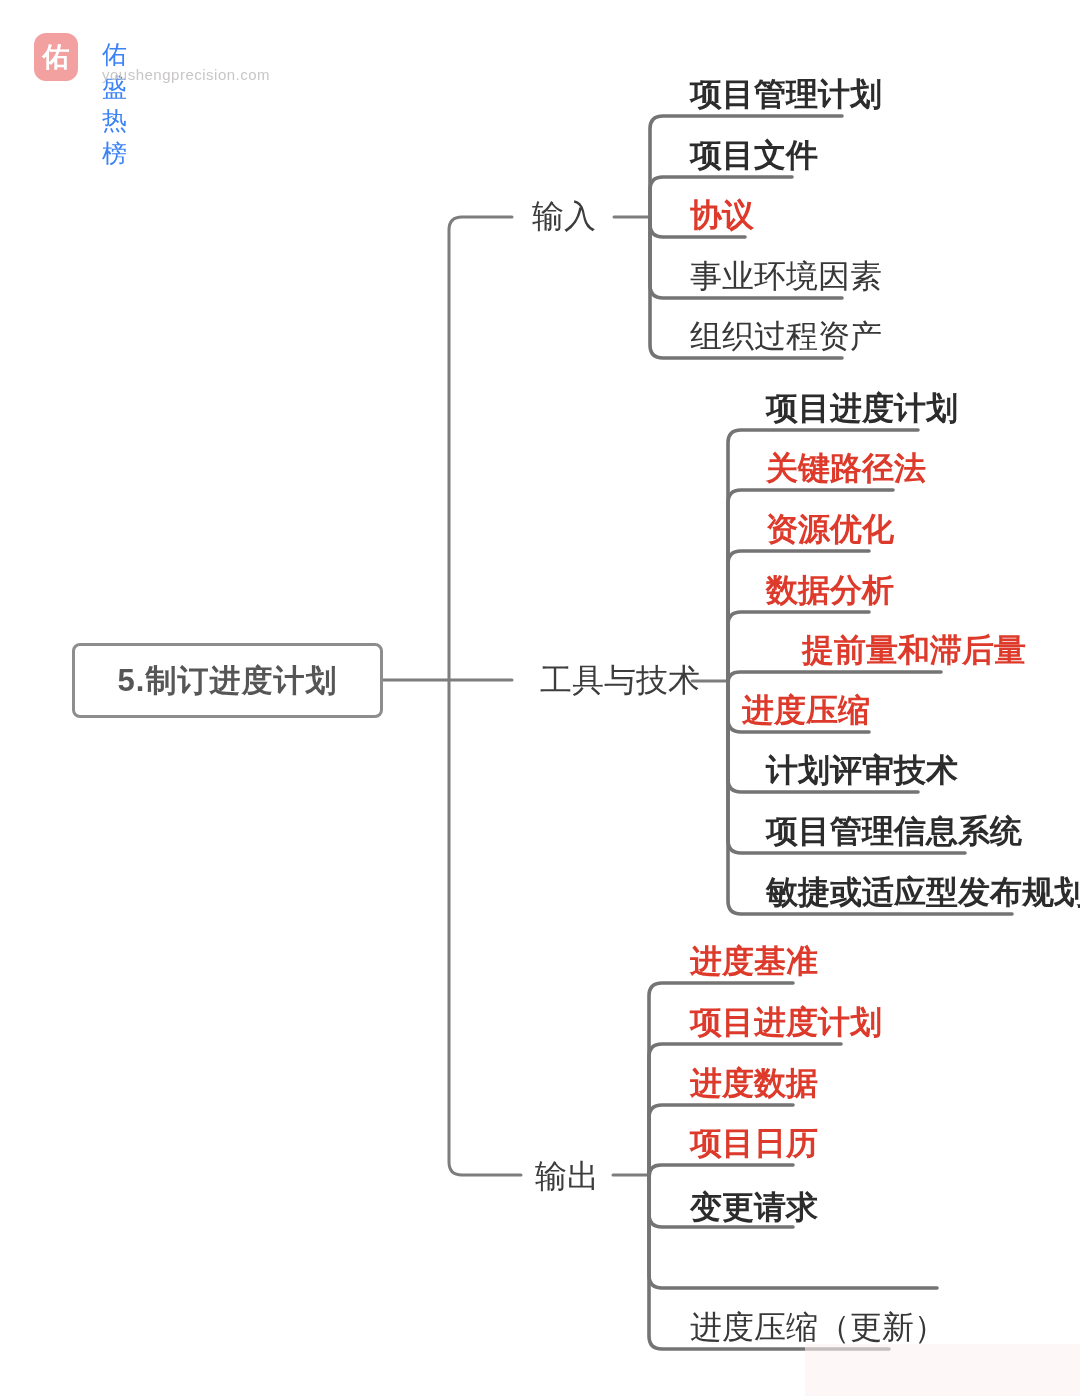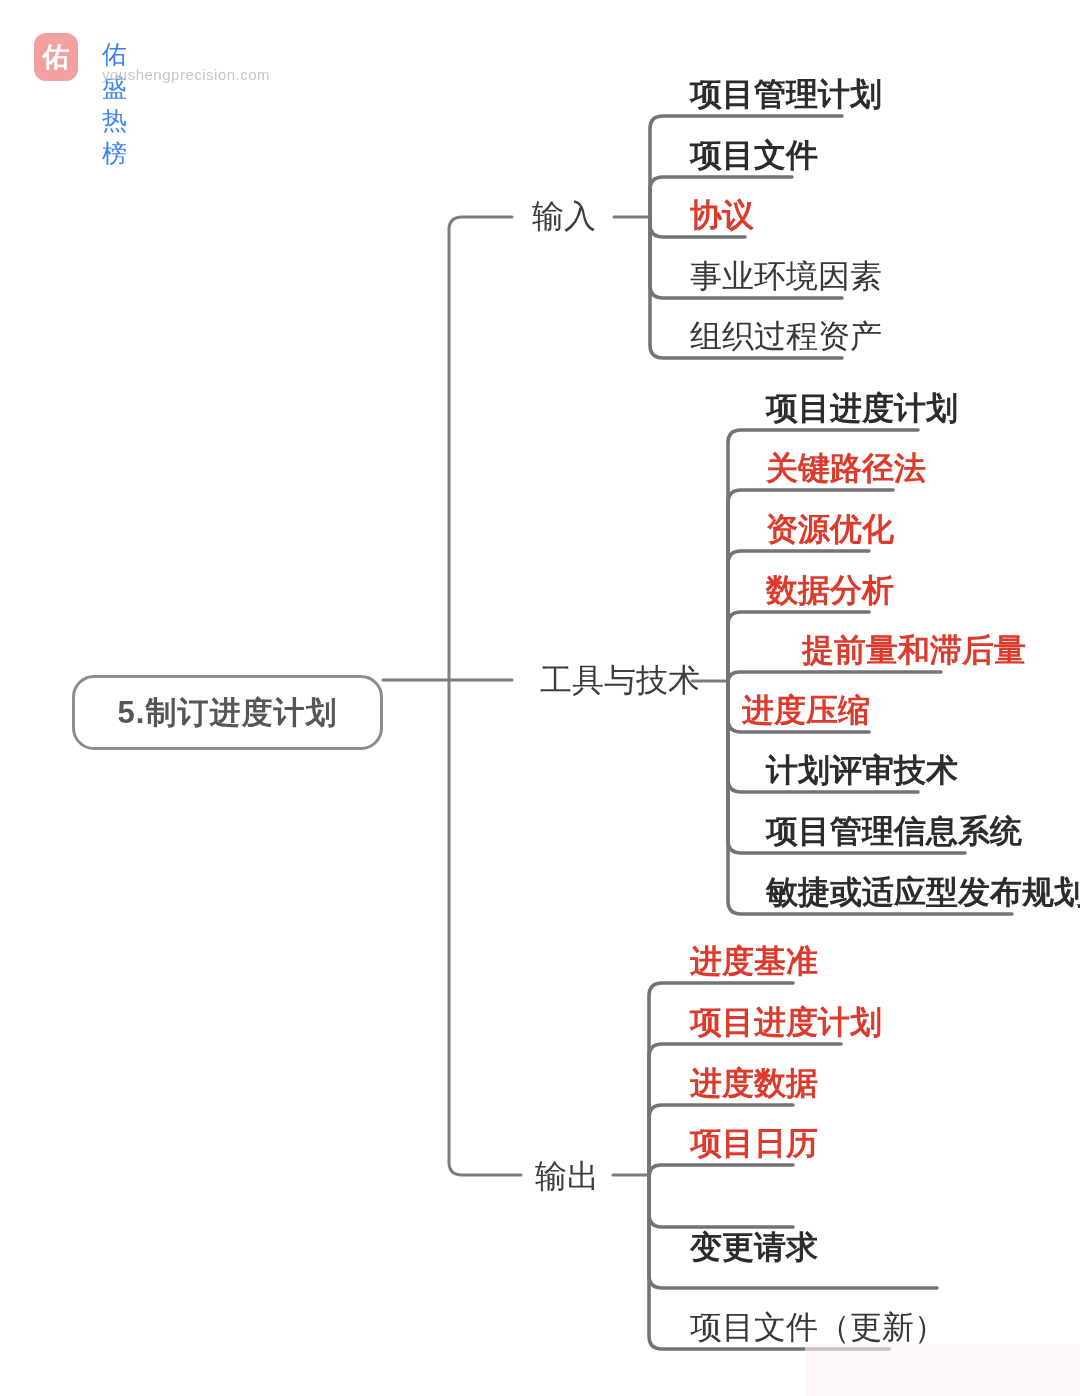--- a/index.html
+++ b/index.html
@@ -17,23 +17,23 @@
   }
   .connectors{position:absolute;left:0;top:0;width:1080px;height:1396px;}
   .main-line{fill:none;stroke:var(--line-gray);stroke-width:3;stroke-linecap:round;}
   .child-line{fill:none;stroke:var(--underline-gray);stroke-width:3.6;stroke-linecap:round;}
   .node{position:absolute;white-space:nowrap;line-height:28px;font-size:32px;color:#383838;}
   .node.em{font-weight:700;color:var(--text-dark);}
   .node.red{font-weight:700;color:var(--accent-red);}
   .branch-label{position:absolute;white-space:nowrap;line-height:30px;font-size:32px;color:#3d3d3d;}
   .root-box{
     position:absolute;left:72px;top:643px;width:311px;height:75px;
-    border:3px solid #8d8d8d;border-radius:22px;box-sizing:border-box;
+    border:3px solid #8d8d8d;border-radius:8px;box-sizing:border-box;
     display:flex;align-items:center;justify-content:center;
-    font-size:31px;font-weight:700;color:#565656;letter-spacing:1px;margin-top:32px;
+    font-size:31px;font-weight:700;color:#565656;letter-spacing:1px;
   }
   .wm{position:absolute;left:0;top:0;}
   .wm-logo{
     position:absolute;left:34px;top:33px;width:44px;height:48px;
     background:var(--brand-pink);border-radius:12px;
     display:flex;align-items:center;justify-content:center;
     color:#ffffff;font-size:27px;font-weight:700;
   }
   .wm-name{position:absolute;left:102px;top:38px;font-size:25px;font-weight:400;color:#3b82f6;letter-spacing:2px;}
   .wm-domain{position:absolute;left:102px;top:66px;font-size:15px;color:#c9c6c6;letter-spacing:0.5px;}
@@ -109,17 +109,17 @@
   <div class="node red" style="left:802px;top:636px">提前量和滞后量</div>
   <div class="node red" style="left:742px;top:696px">进度压缩</div>
   <div class="node em" style="left:766px;top:756px">计划评审技术</div>
   <div class="node em" style="left:766px;top:817px">项目管理信息系统</div>
   <div class="node em" style="left:766px;top:878px">敏捷或适应型发布规划</div>
 
   <div class="node red" style="left:690px;top:947px">进度基准</div>
   <div class="node red" style="left:690px;top:1008px">项目进度计划</div>
   <div class="node red" style="left:690px;top:1069px">进度数据</div>
   <div class="node red" style="left:690px;top:1129px">项目日历</div>
-  <div class="node em" style="left:690px;top:1233px">变更请求</div>
-  <div class="node plain" style="left:690px;top:1313px">项目文件（更新）</div>
+  <div class="node em" style="left:690px;top:1193px">变更请求</div>
+  <div class="node plain" style="left:690px;top:1313px">进度压缩（更新）</div>
 
   <div class="corner-smudge"></div>
 </div>
 
 </body></html>

